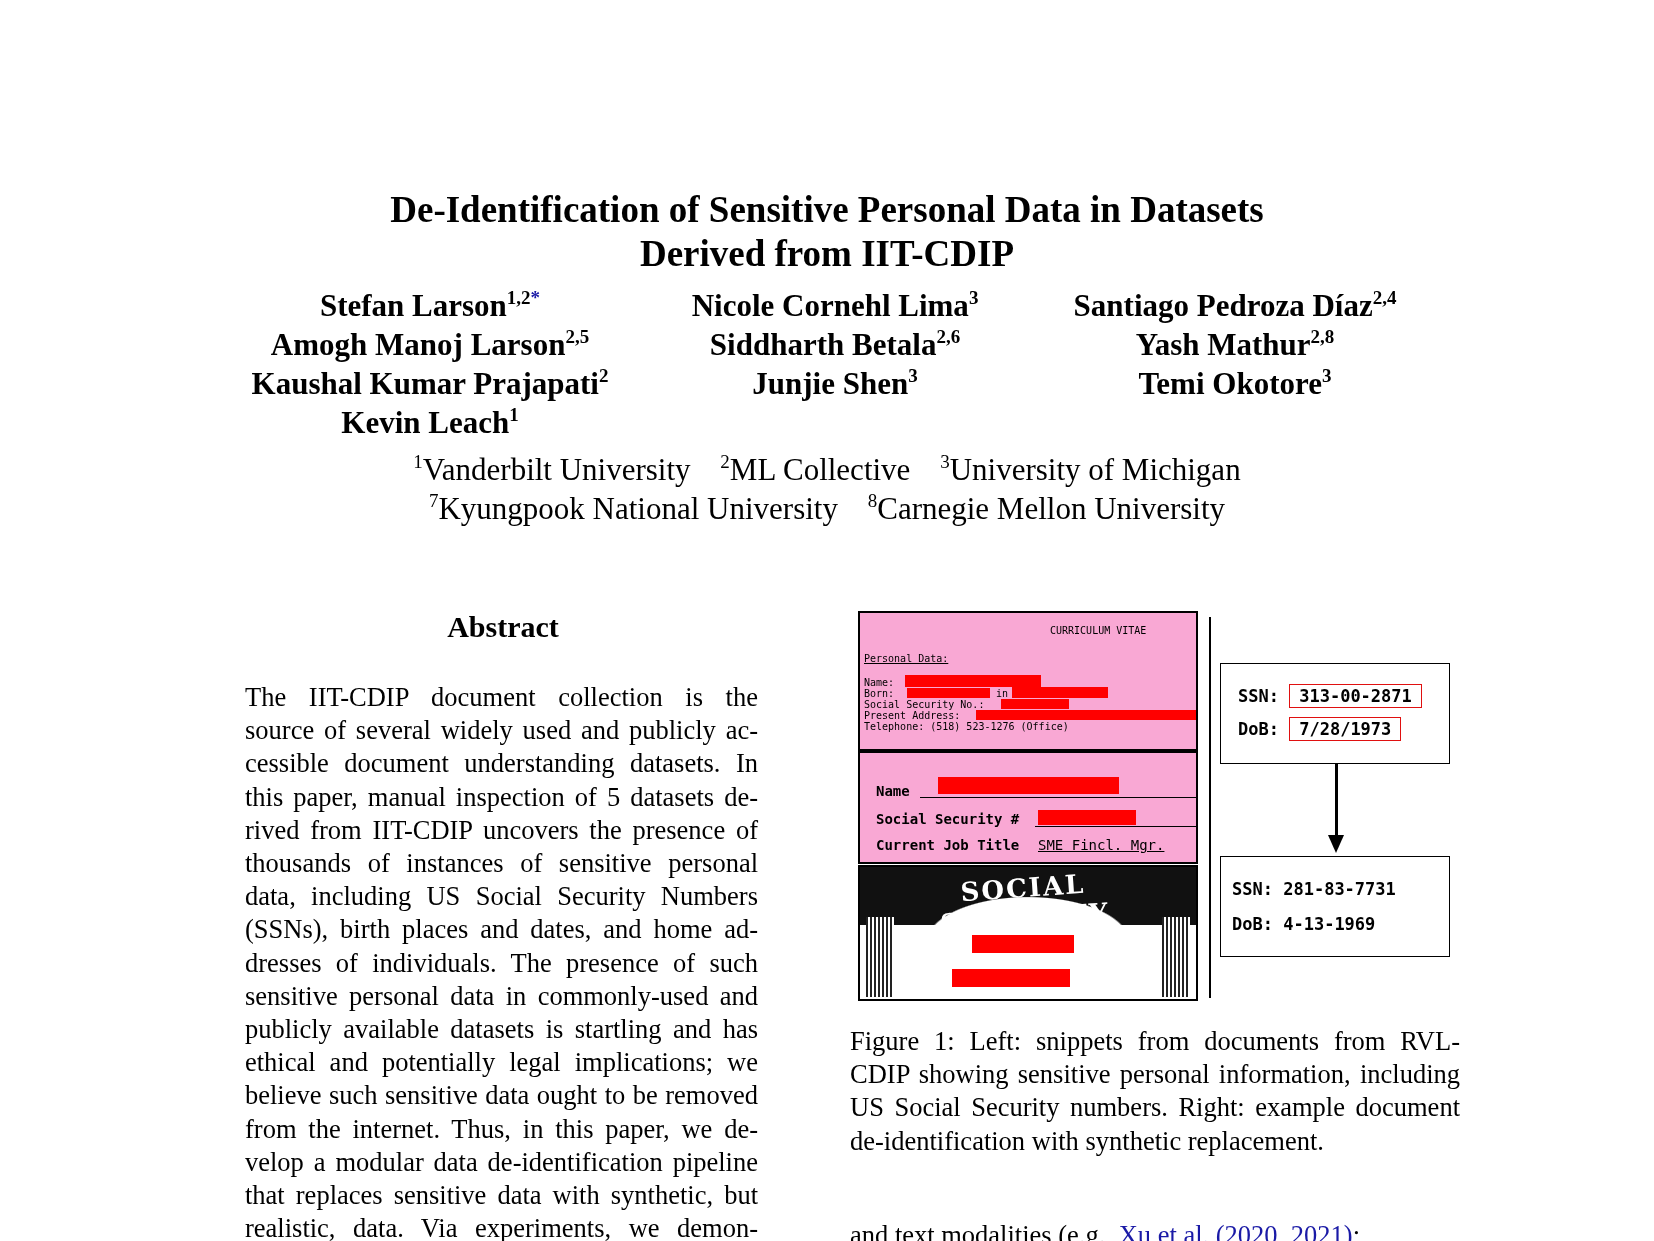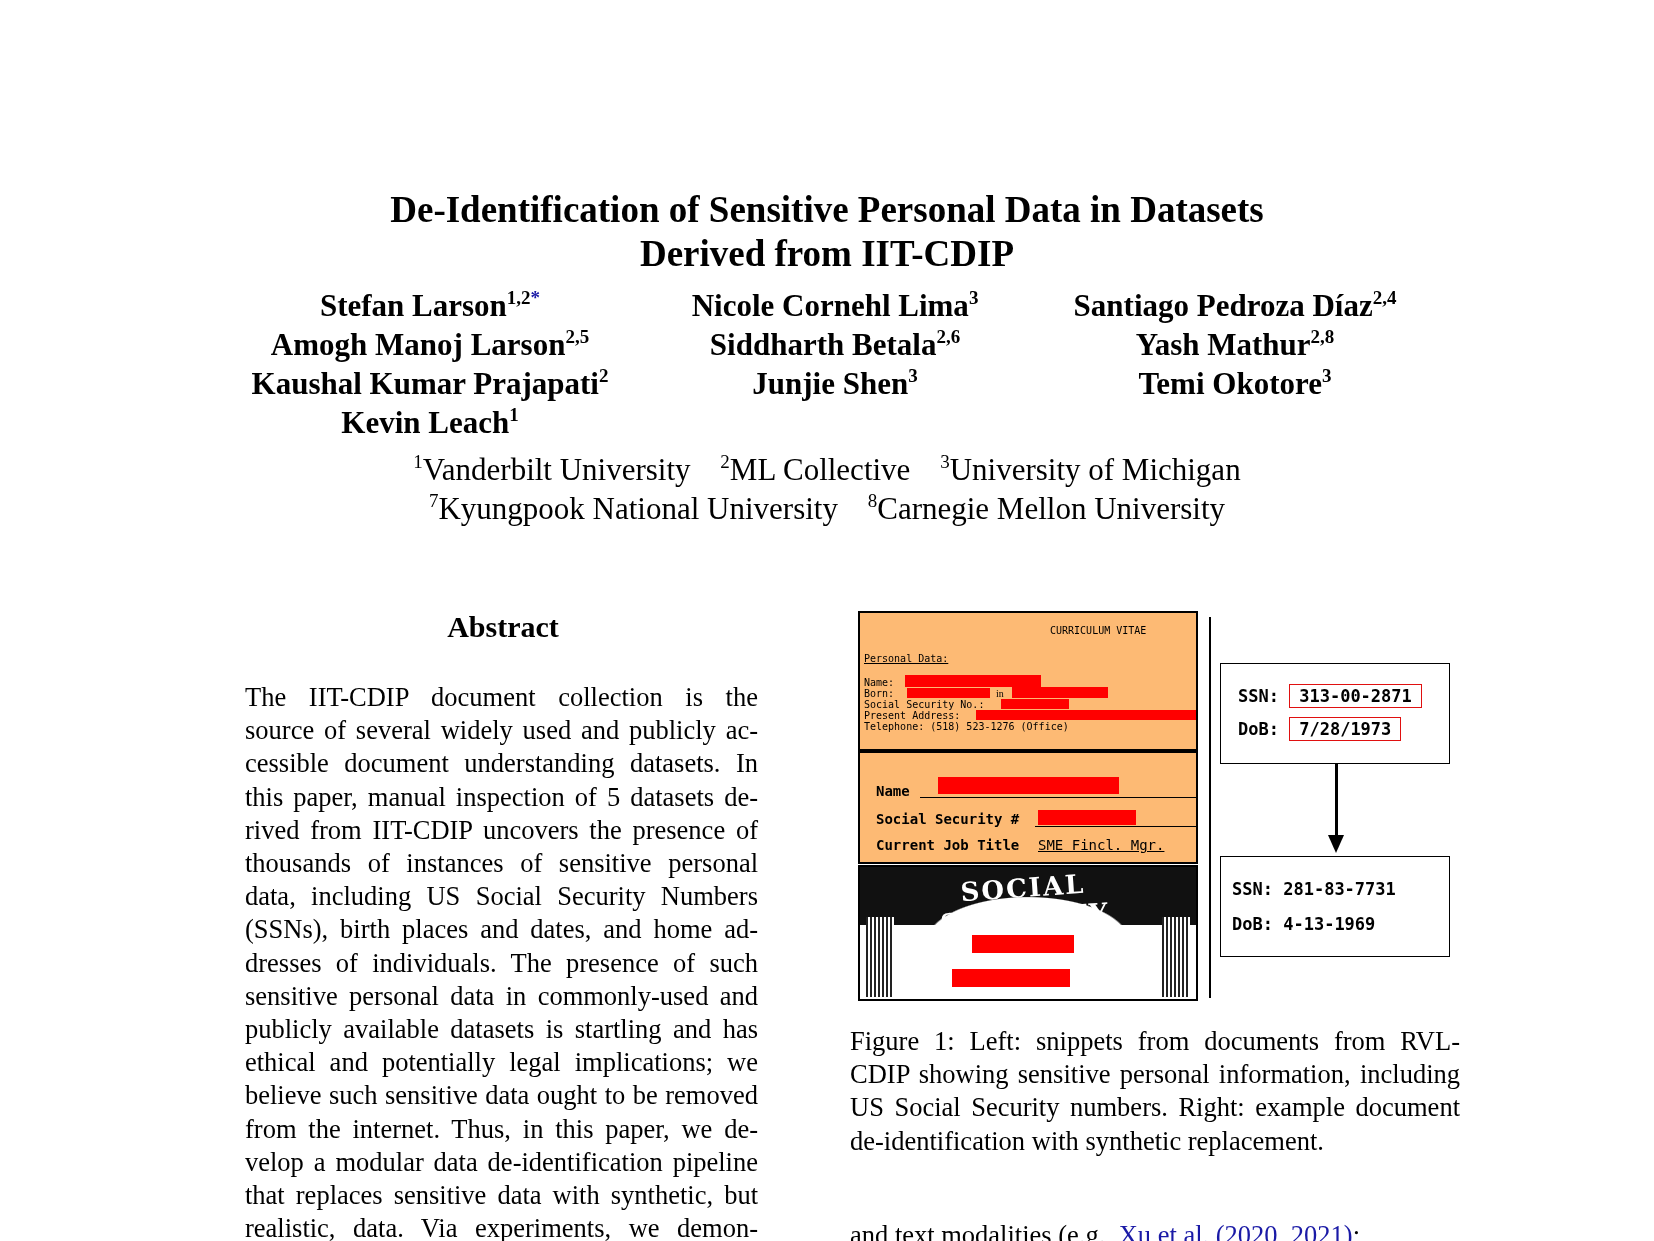--- a/index.html
+++ b/index.html
@@ -15,21 +15,21 @@
   .affils { position: absolute; top: 450px; left: 0; width: 1654px; text-align: center;
             font-size: 31px; line-height: 39px; }
   .affil-line { white-space: nowrap; }
   .affil-line sup { font-size: 19px; vertical-align: 12px; line-height: 0; }
   .affil-line .gap { display: inline-block; width: 22px; }
   .abstract-h { position: absolute; top: 610px; left: 245px; width: 516px; text-align: center;
                 font-weight: bold; font-size: 30px; }
   .abstract-body { position: absolute; top: 681px; left: 245px; width: 513px;
                    font-size: 26.5px; line-height: 33.2px; text-align: justify; }
   .abstract-body .ln { display: block; text-align: justify; text-align-last: justify; white-space: nowrap; }
-  .snip { position: absolute; border: 2px solid #000; background: #fdba74; overflow: hidden;
+  .snip { position: absolute; border: 2px solid #000; background: #f9a8d4; overflow: hidden;
           font-family: "DejaVu Sans Mono", "Liberation Mono", monospace; }
   .redact { position: absolute; background: #ff0000; }
   .cv-title { position: absolute; font-size: 10px; }
   .cv-line { position: absolute; font-size: 10px; line-height: 11px; white-space: nowrap; }
   .form-line { position: absolute; font-size: 14px; font-weight: bold; white-space: nowrap; }
   .ul { text-decoration: underline; }
   .ss-card { background: #fff; }
   .ss-top { position: absolute; left: 0; top: 0; width: 100%; height: 58px;
             background: radial-gradient(ellipse at 50% 130%, #fff 0%, #fff 42%, #111 43%, #111 100%); }
   .ss-text { position: absolute; left: 14px; top: 6px; width: 300px; text-align: center;
@@ -108,21 +108,21 @@
 
 <div>
 
   <div class="snip" style="left:858px; top:611px; width:336px; height:136px;">
     <div class="cv-title" style="left:190px; top:12px;">CURRICULUM VITAE</div>
     <div class="cv-line ul" style="left:4px; top:40px;">Personal Data:</div>
     <div class="cv-line" style="left:4px; top:64px;">Name:</div>
     <div class="redact" style="left:45px; top:62px; width:136px; height:12px;"></div>
     <div class="cv-line" style="left:4px; top:75px;">Born:</div>
     <div class="redact" style="left:47px; top:75px; width:83px; height:10px;"></div>
-    <div class="cv-line" style="left:136px; top:75px;font-family:Liberation Serif, serif;">in</div>
+    <div class="cv-line" style="left:136px; top:75px;">in</div>
     <div class="redact" style="left:152px; top:74px; width:96px; height:11px;"></div>
     <div class="cv-line" style="left:4px; top:86px;">Social Security No.:</div>
     <div class="redact" style="left:141px; top:86px; width:68px; height:10px;"></div>
     <div class="cv-line" style="left:4px; top:97px;">Present Address:</div>
     <div class="redact" style="left:116px; top:97px; width:220px; height:10px;"></div>
     <div class="cv-line" style="left:4px; top:108px;"><span>Telephone:</span> <span>(518) 523-1276  (Office)</span></div>
   </div>
 
   <div class="snip" style="left:858px; top:751px; width:336px; height:109px;text-align:right;">
     <div class="form-line" style="left:16px; top:30px;">Name</div>

